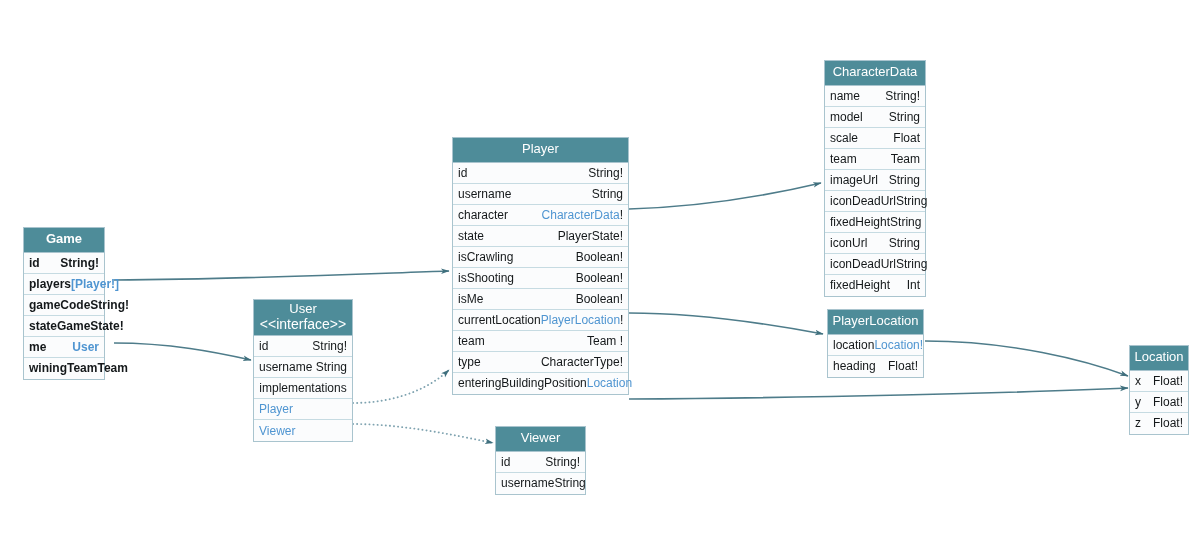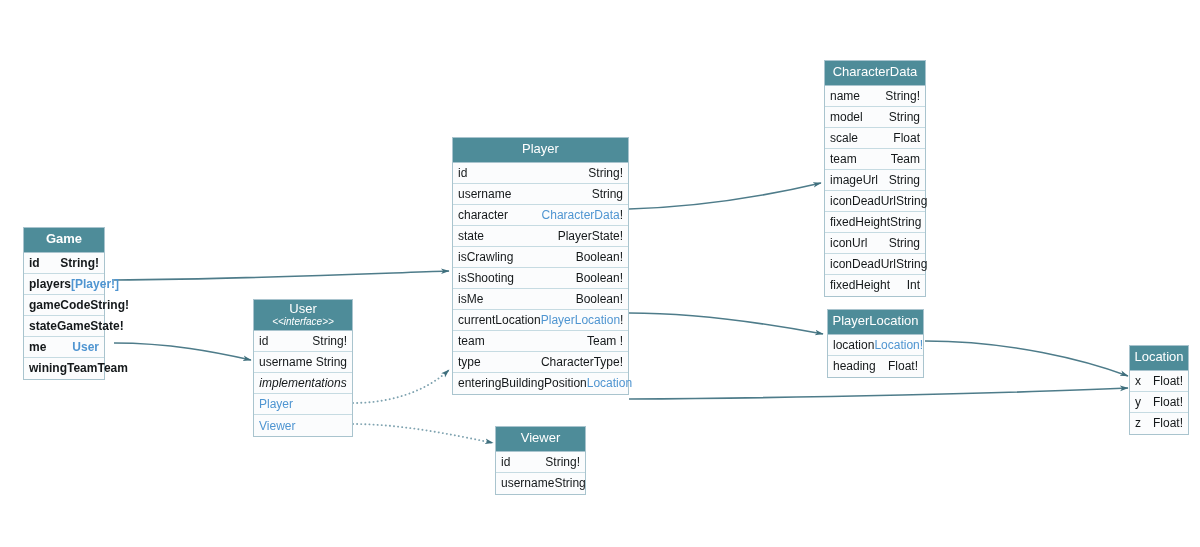--- a/index.html
+++ b/index.html
@@ -35,44 +35,42 @@
     color: #ffffff;
     text-align: center;
     font-size: 13px;
     line-height: 1.15;
     padding: 4px 4px 5px 4px;
     box-sizing: border-box;
     border-bottom: 1px solid #a9c4ce;
   }
   .entity-header .stereo {
     display: block;
-    font-size: 10px;
+    font-size: 14px;
     margin-top: -1px;
-    font-style: italic;
   }
   .row {
     position: relative;
     display: flex;
     justify-content: space-between;
     align-items: center;
     box-sizing: border-box;
     border-bottom: 1px solid #c6dbe2;
     background: #fbfcfd;
     font-size: 12px;
     color: #14181a;
     padding: 0 5px;
     height: 21px;
     white-space: nowrap;
   }
   .row:last-child { border-bottom: none; }
   .row .fname { text-align: center; }
   .row .ftype { text-align: center; }
   .row.center {
     justify-content: center;
-    font-style: italic;
   }
   .row.impl-title { color: #14181a; }
   .row.impl-item { }
   .row.impl-item .fname { color: #4f95d1; }
   .type-ref { color: #4f95d1; }
   .bang-dark { color: #14181a; }
 </style>
 </head>
 <body>
 

